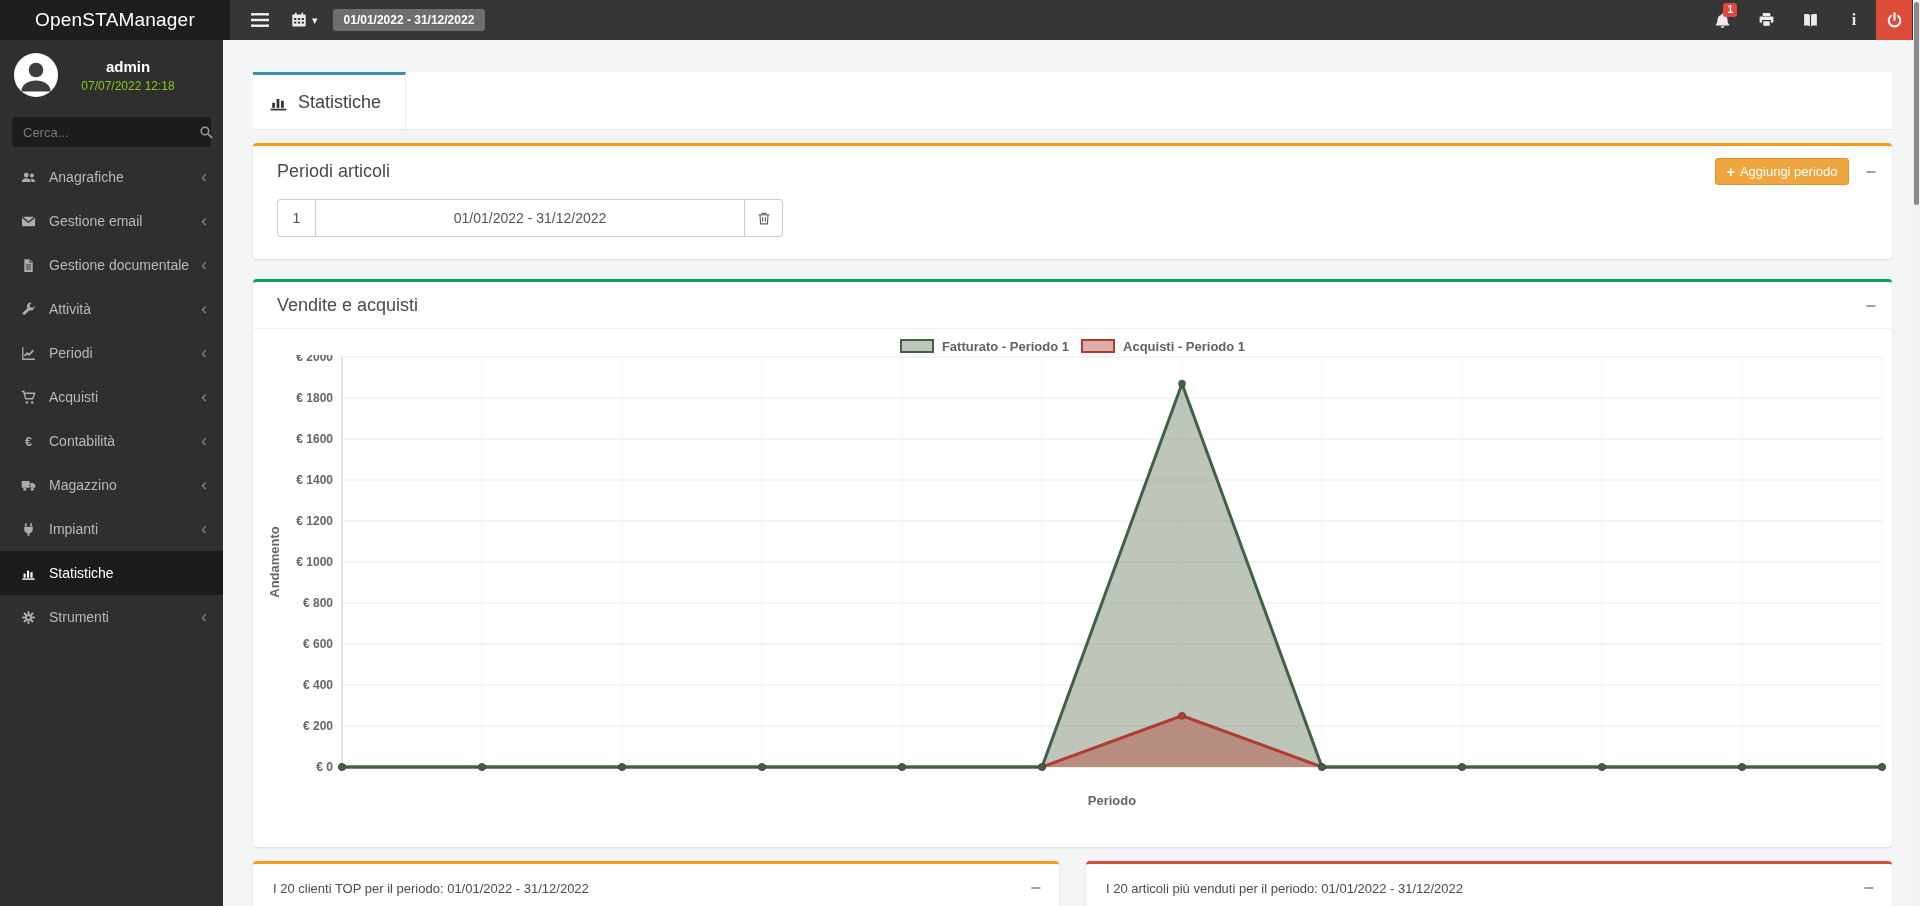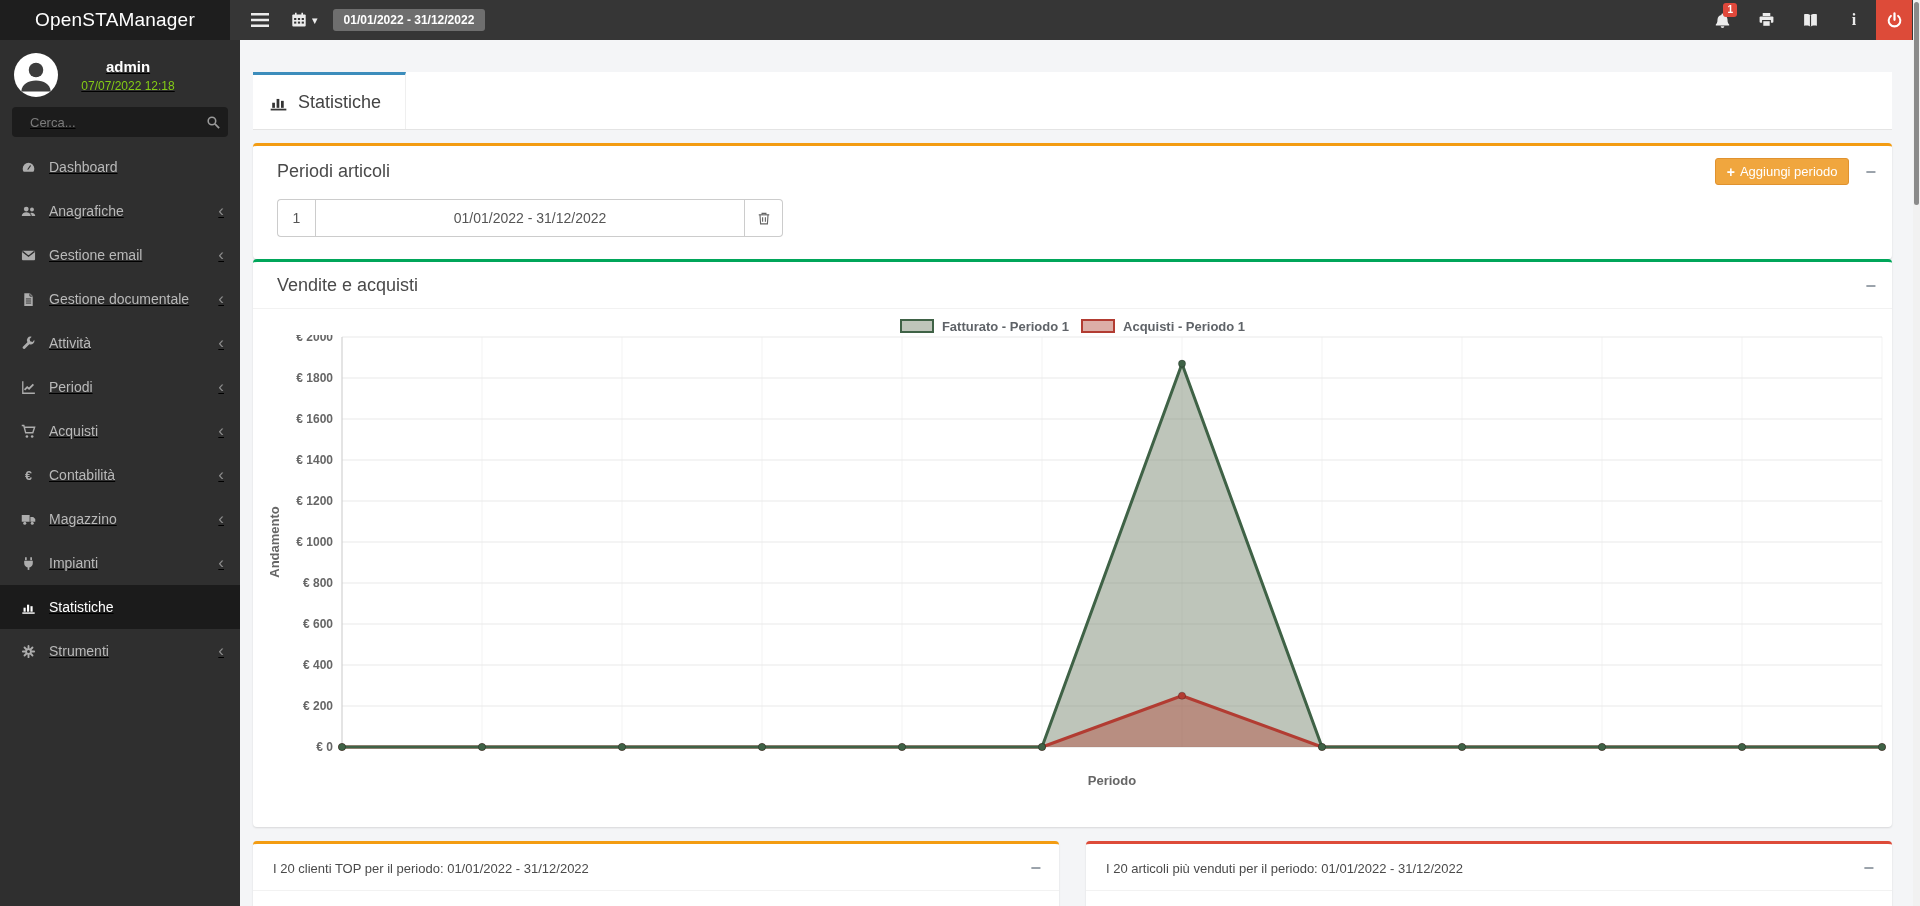--- a/index.html
+++ b/index.html
@@ -12,27 +12,27 @@
   .nav-left { display:flex; align-items:center; padding-left:8px; }
   .nav-btn { height:40px; padding:0 13px; display:flex; align-items:center; gap:5px; color:#ececec; cursor:pointer; }
   .date-badge { background:#6e6e6e; color:#fff; font-size:12px; font-weight:bold; padding:4px 11px; border-radius:3px; margin-left:6px; cursor:pointer; }
   .nav-right { margin-left:auto; display:flex; align-items:stretch; padding-right:8px; }
   .nav-icon { width:44px; display:flex; align-items:center; justify-content:center; color:#ececec; position:relative; cursor:pointer; }
   .nav-icon .nbadge { position:absolute; top:3px; right:7px; background:#e0483b; color:#fff; font-size:10px; font-weight:bold; line-height:1.2; padding:1px 4px; border-radius:3px; }
   .nav-icon.power { width:36px; background:#dd4b39; }
   .info-glyph { font-size:16px; font-weight:bold; font-family:"Liberation Serif",serif; }
 
   
-  .sidebar { position:absolute; top:40px; left:0; width:240px; bottom:0; background:#2f2f2f;text-decoration:underline; }
+  .sidebar { position:absolute; top:40px; left:0; width:223px; bottom:0; background:#2f2f2f; }
   .user-panel { display:flex; align-items:center; padding:13px 10px 10px 14px; }
   .avatar { width:44px; height:44px; border-radius:50%; background:#fff; display:flex; align-items:center; justify-content:center; overflow:hidden; flex:none; }
   .user-info { width:140px; text-align:center; }
   .user-name { color:#fff; font-size:15px; font-weight:bold; }
   .user-date { color:#84cc16; font-size:12px; margin-top:4px; }
-  .search { margin:0 12px 8px; background:#1c1c1c; border-radius:4px; height:30px; display:flex; align-items:center; padding:0 18px; }
+  .search { margin:10px 12px 8px; background:#1c1c1c; border-radius:4px; height:30px; display:flex; align-items:center; padding:0 11px; }
   .search input { flex:1; background:transparent; border:0; outline:none; color:#ccc; font-size:13px; font-family:inherit; }
   .search input::placeholder { color:#7b7b7b; }
   .search .s-glass { color:#9a9a9a; display:flex; }
   .menu { margin-top:8px; }
   .side-item { height:44px; display:flex; align-items:center; padding:0 16px 0 20px; color:#b9b9b9; font-size:14px; cursor:pointer; }
   .side-item .s-icon { width:17px; margin-right:12px; display:flex; justify-content:center; color:#adadad; }
   .side-item .s-label { flex:1; }
   .side-item .chev { color:#8d8d8d; font-size:17px; line-height:0; }
   .side-item.active { background:#1b1b1b; color:#fff; }
   .side-item.active .s-icon { color:#fff; }
@@ -54,21 +54,21 @@
   .btn-add .plus { font-weight:bold; font-size:14px; line-height:1; }
   .collapse-btn { color:#9aa2aa; font-weight:bold; font-size:18px; line-height:1; cursor:pointer; background:none; border:0; }
 
   #card-periods { margin-top:13px; }
   .periods-body { padding:4px 24px 22px; }
   .input-group { display:flex; height:38px; width:506px; }
   .ig-addon { width:38px; border:1px solid #ccc; border-right:0; border-radius:4px 0 0 4px; display:flex; align-items:center; justify-content:center; color:#555; font-size:14px; background:#fff; }
   .ig-input { width:430px; border:1px solid #ccc; text-align:center; color:#555; font-size:14px; font-family:inherit; outline:none; }
   .ig-btn { width:38px; border:1px solid #ccc; border-left:0; border-radius:0 4px 4px 0; background:#fff; display:flex; align-items:center; justify-content:center; color:#666; cursor:pointer; }
 
-  #card-chart { }
+  #card-chart { margin-top:20px; }
   #card-chart .card-header { border-bottom:1px solid #f2f2f2; padding:13px 16px 12px 24px; }
   .chart-body { padding:8px 0 18px; }
   .legend { display:flex; justify-content:center; align-items:center; gap:12px; height:18px; }
   .legend-item { display:flex; align-items:center; gap:8px; font-size:13px; font-weight:bold; color:#5f6368; cursor:pointer; }
   .legend-swatch { width:34px; height:14px; border:2px solid; display:inline-block; }
   #chart-svg { display:block; }
   #chart-svg .tick { font:bold 12px "Liberation Sans",sans-serif; fill:#666; }
   #chart-svg .axis-title { font:bold 13px "Liberation Sans",sans-serif; fill:#666; }
 
   .bottom-row { display:flex; gap:27px; margin-top:14px; }
@@ -171,29 +171,20 @@
   <div class="search">
     <input type="text" placeholder="Cerca..." style="">
     <span class="s-glass">
       <svg width="14" height="14" viewBox="0 0 16 16">
           <circle cx="6.8" cy="6.8" r="4.3" fill="none" stroke="currentColor" stroke-width="1.8"></circle>
           <path d="M10.2 10.2 15 15" stroke="currentColor" stroke-width="2"></path>
         </svg>
     </span>
   </div>
   <nav class="menu" id="sidebar-menu">
-      <div class="side-item">
-        <span class="s-icon">
-          <svg viewBox="0 0 16 16" width="15" height="15" fill="currentColor">
-            <path d="M8 3a6.2 6.2 0 0 0-6.2 6.2c0 1.3.4 2.5 1 3.4h10.4c.6-.9 1-2.1 1-3.4A6.2 6.2 0 0 0 8 3z"></path>
-            <rect x="7.4" y="5" width="1.2" height="5.6" rx=".6" fill="#2f2f2f" transform="rotate(35 8 9)"></rect>
-          </svg>
-        </span>
-        <span class="s-label">Dashboard</span>
-      </div>
       <div class="side-item">
         <span class="s-icon">
           <svg viewBox="0 0 16 16" width="15" height="15" fill="currentColor">
             <circle cx="5.6" cy="5.4" r="2.6"></circle>
             <path d="M.8 12.9c0-2.6 2.1-4.2 4.8-4.2s4.8 1.6 4.8 4.2z"></path>
             <circle cx="11.7" cy="5.8" r="2.1"></circle>
             <path d="M11.2 9.3c2.3.1 4 1.5 4 3.6h-3.7a5.6 5.6 0 0 0-1.7-3.2z"></path>
           </svg>
         </span>
         <span class="s-label">Anagrafiche</span>

